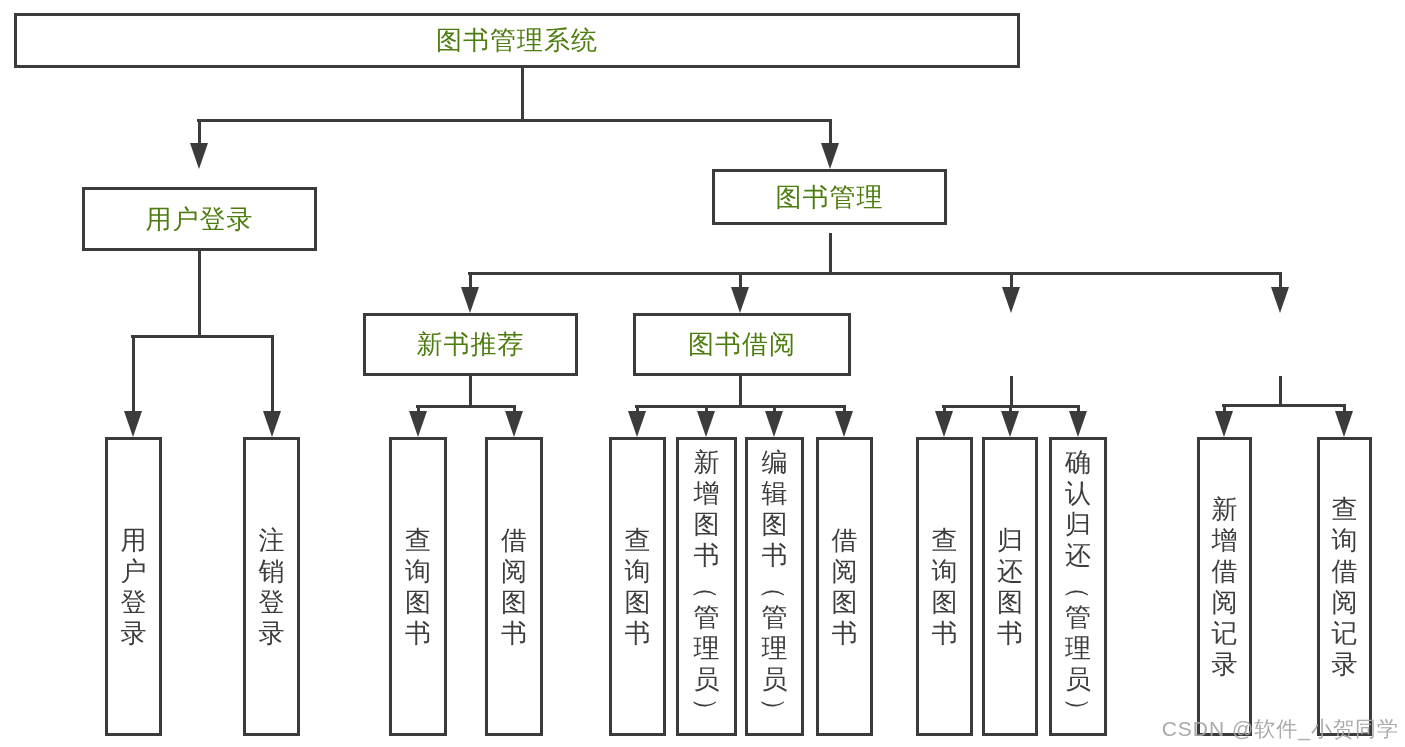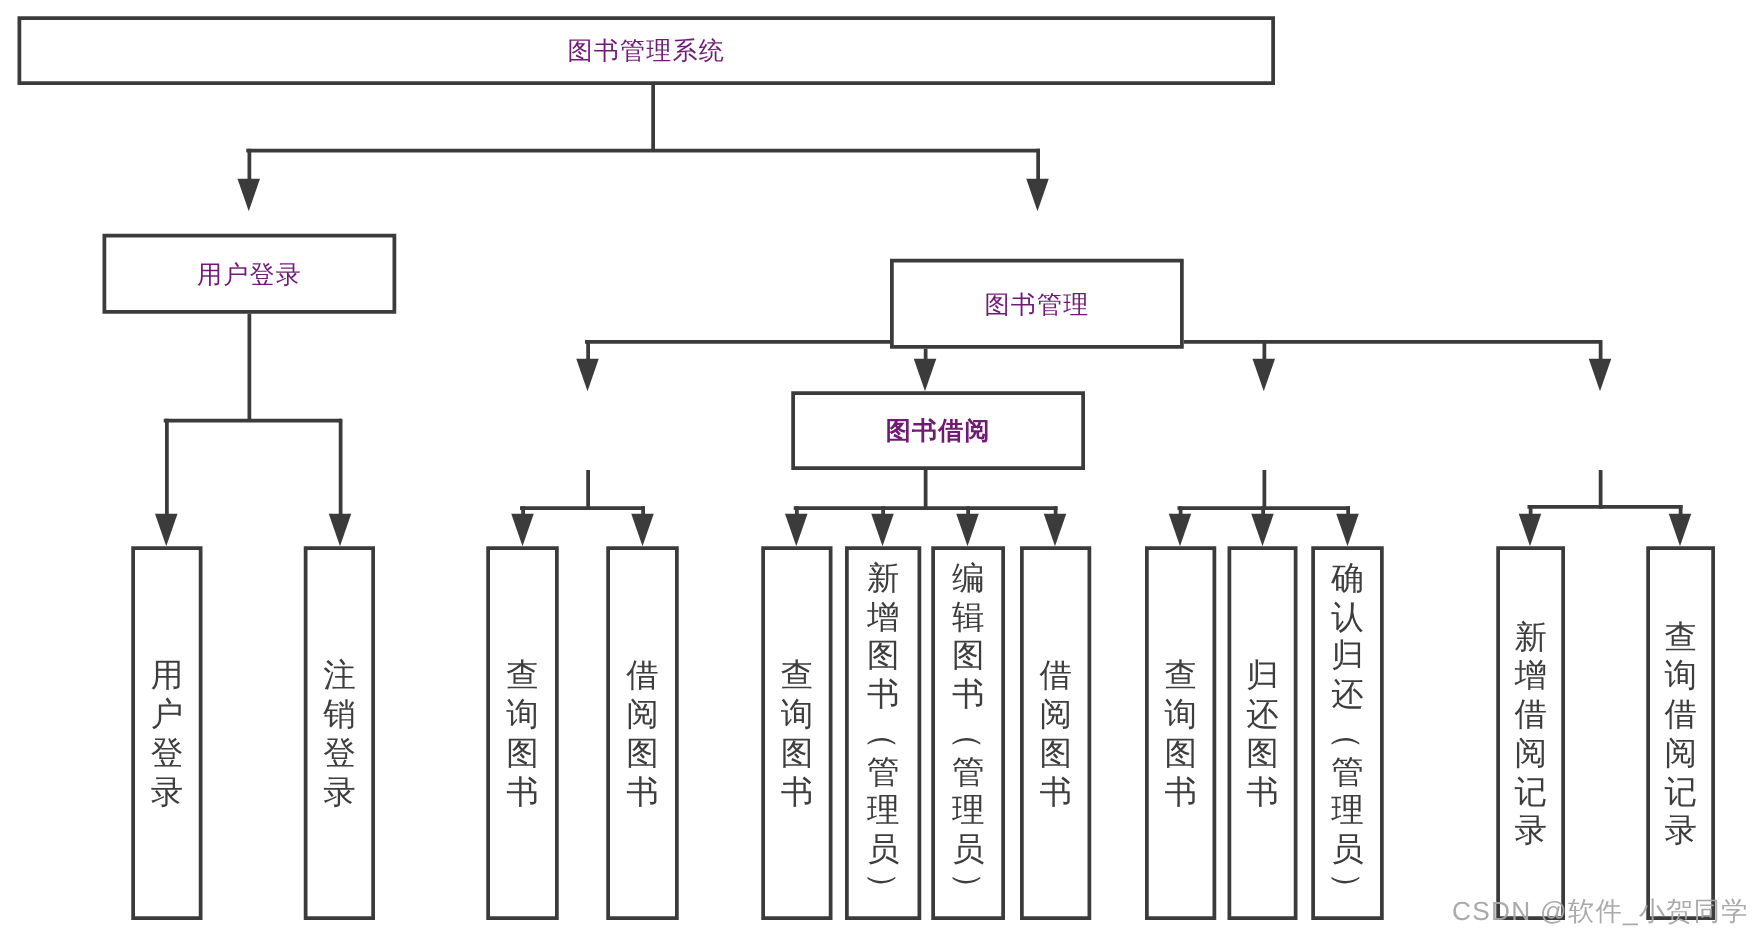--- a/index.html
+++ b/index.html
@@ -13,21 +13,21 @@
   
   .hl{position:absolute;height:3px;background:#3b3b3b;}
   .vl{position:absolute;width:3px;background:#3b3b3b;}
   .ar{position:absolute;width:0;height:0;
       border-left:9px solid transparent;
       border-right:9px solid transparent;
       border-top:26px solid #3b3b3b;}
   
   .hbox{position:absolute;box-sizing:border-box;background:#fff;
         border:3px solid #3b3b3b;display:flex;align-items:center;justify-content:center;
-        font-size:20px;color:#701a75;letter-spacing:1px;white-space:nowrap;}
+        font-size:26px;color:#4d7c0f;letter-spacing:1px;white-space:nowrap;}
   .vbox{position:absolute;box-sizing:border-box;top:437px;height:299px;background:#fff;
         border:3px solid #3b3b3b;display:flex;flex-direction:column;
         align-items:center;justify-content:center;color:#3d3d3d;}
   .vchar{display:block;width:100%;text-align:center;font-size:26px;line-height:31px;}
   .vchar.rot{transform:rotate(90deg);}
   .watermark{position:absolute;right:6px;bottom:4px;font-size:21px;
              color:rgba(165,165,165,0.95);letter-spacing:1px;z-index:50;}
 </style>
 </head>
 <body>
@@ -93,25 +93,28 @@
   <div class="vl" style="left:1343px;top:404px;height:10px;"></div>
   <div class="ar" style="left:1335px;top:411px;"></div>
 
   <div class="hbox" style="left:14px;top:13px;width:1006px;height:55px;">
     <span>图书管理系统</span>
   </div>
 
   <div class="hbox" style="left:82px;top:187px;width:235px;height:64px;">
     <span>用户登录</span>
   </div>
-  <div class="hbox" style="left:712px;top:169px;width:235px;height:72px;margin-top:38px;">
+  <div class="hbox" style="left:712px;top:169px;width:235px;height:56px;">
     <span>图书管理</span>
   </div>
 
-  <div class="hbox" style="left:633px;top:313px;width:235px;height:63px;font-weight:bold;">
+  <div class="hbox" style="left:363px;top:313px;width:215px;height:63px;">
+    <span>新书推荐</span>
+  </div>
+  <div class="hbox" style="left:633px;top:313px;width:218px;height:63px;">
     <span>图书借阅</span>
   </div>
 
   <div class="vbox" style="left:105px;width:57px;">
       <span class="vchar">用</span>
       <span class="vchar">户</span>
       <span class="vchar">登</span>
       <span class="vchar">录</span>
     </div>
   <div class="vbox" style="left:243px;width:57px;">

